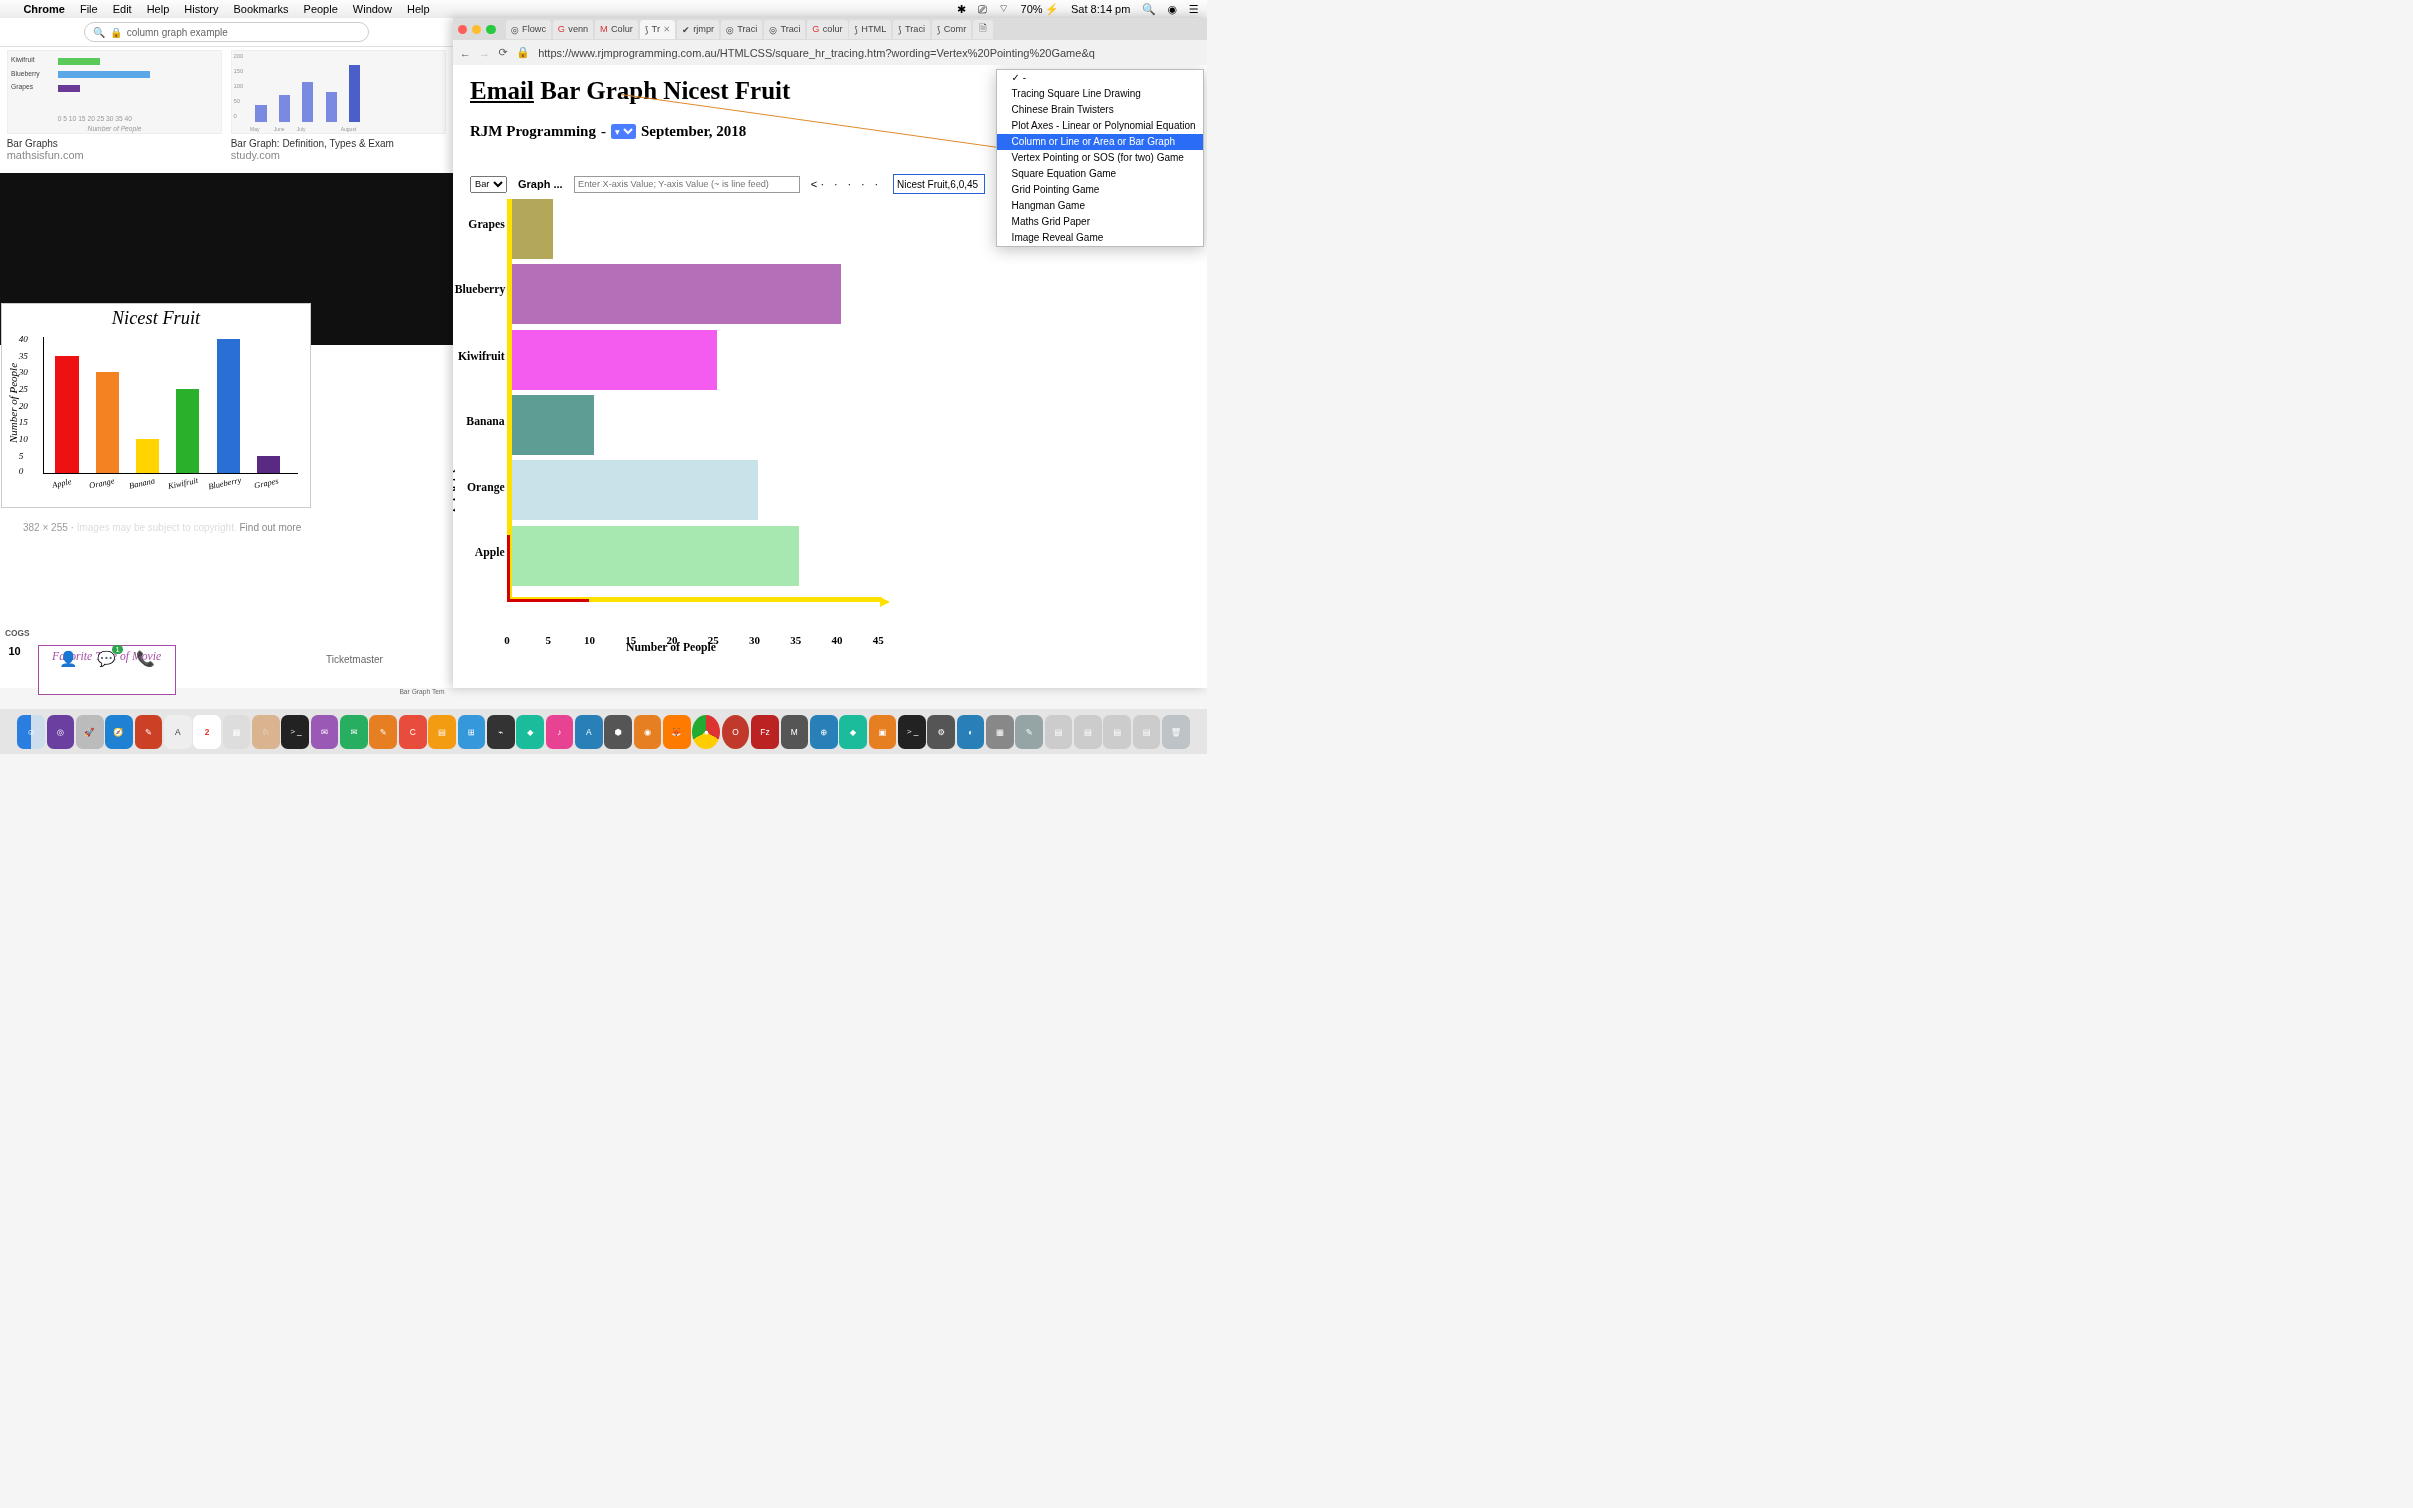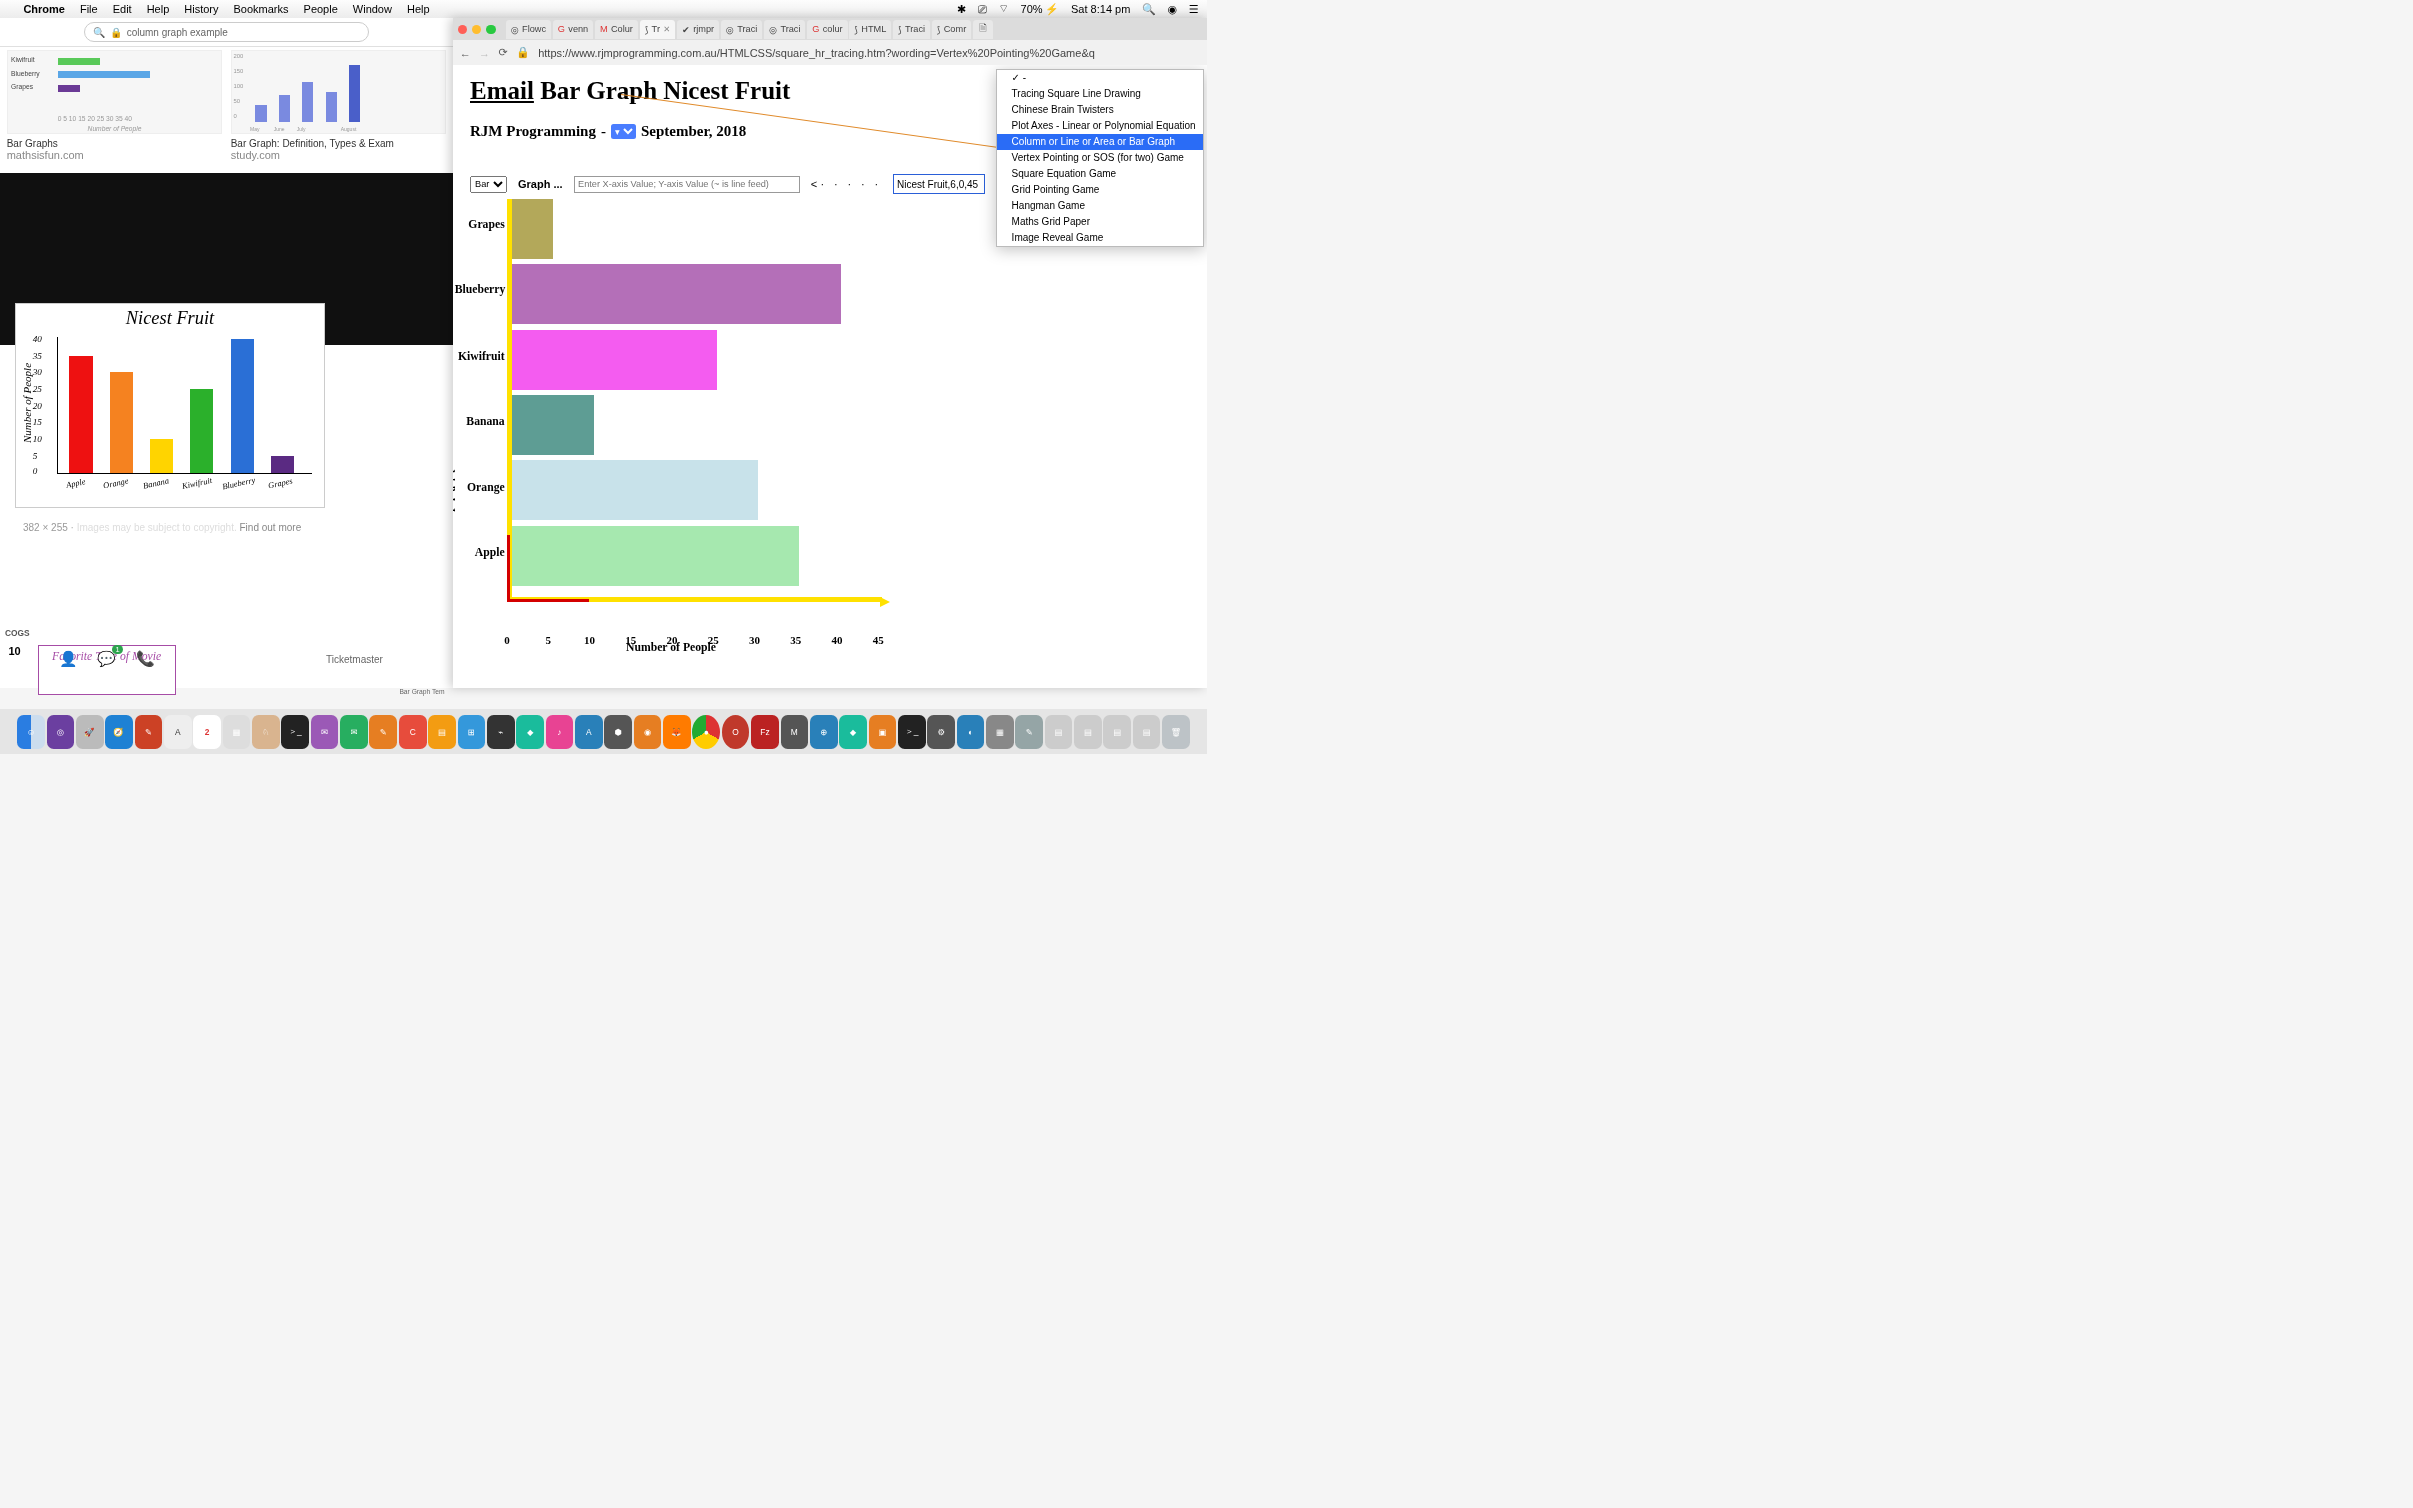--- a/index.html
+++ b/index.html
@@ -23,21 +23,21 @@
 .mini-hbars { position:absolute; inset:0;}
 .mini-hbar { position:absolute; height:6.7px;}
 .mini1 { top:6.7px; left:50px; width:42px; background:#59c959;}
 .mini2 { top:20px; left:50px; width:92px; background:#5aa6e6;}
 .mini3 { top:34px; left:50px; width:22px; background:#6b3a96;}
 .mini-labels { position:absolute; left:3.4px; font-size:6.7px; color:#444;}
 
 .mini-cols { position:absolute; inset:0;}
 .mc { position:absolute; bottom:11.7px; width:11.7px;}
 .dark-strip { height:172px; background:#101010; position:relative;}
-.preview { position:absolute; top:109px; left:15px; width:310px; height:205px; background:#fff; border:0.8px solid #ccc;}
+.preview { position:absolute; top:109px; left:1px; width:310px; height:205px; background:#fff; border:0.8px solid #ccc;}
 .preview-title { text-align:center; font-style:italic; font-family:"Times New Roman",serif; font-size:18.4px; padding:3.4px 0;}
 .preview-chart { position:relative; height:159px; margin:0 6.7px;}
 .pv-ylabel { position:absolute; left:-1.7px; top:0; bottom:17px; width:13.4px; writing-mode:vertical-rl; transform:rotate(180deg); font-style:italic; font-family:"Times New Roman",serif; font-size:11px; text-align:center;}
 .pv-axis { position:absolute; left:34px; right:5px; bottom:17px; top:5px; border-left:1.7px solid #000; border-bottom:1.7px solid #000;}
 .pv-tick { position:absolute; left:-25px; font-size:9.2px; font-style:italic; font-family:"Times New Roman",serif;}
 .pv-bar { position:absolute; bottom:0; width:23.5px;}
 .pv-xlab { position:absolute; bottom:-15px; font-size:8.4px; font-style:italic; font-family:"Times New Roman",serif; transform:rotate(-12deg);}
 .meta { position:absolute; top:335px; left:17px; font-size:10px; color:#aaa;}
 .meta .wh { color:#999;margin-left:6px;}
 .meta a { color:#888; text-decoration:none;}

